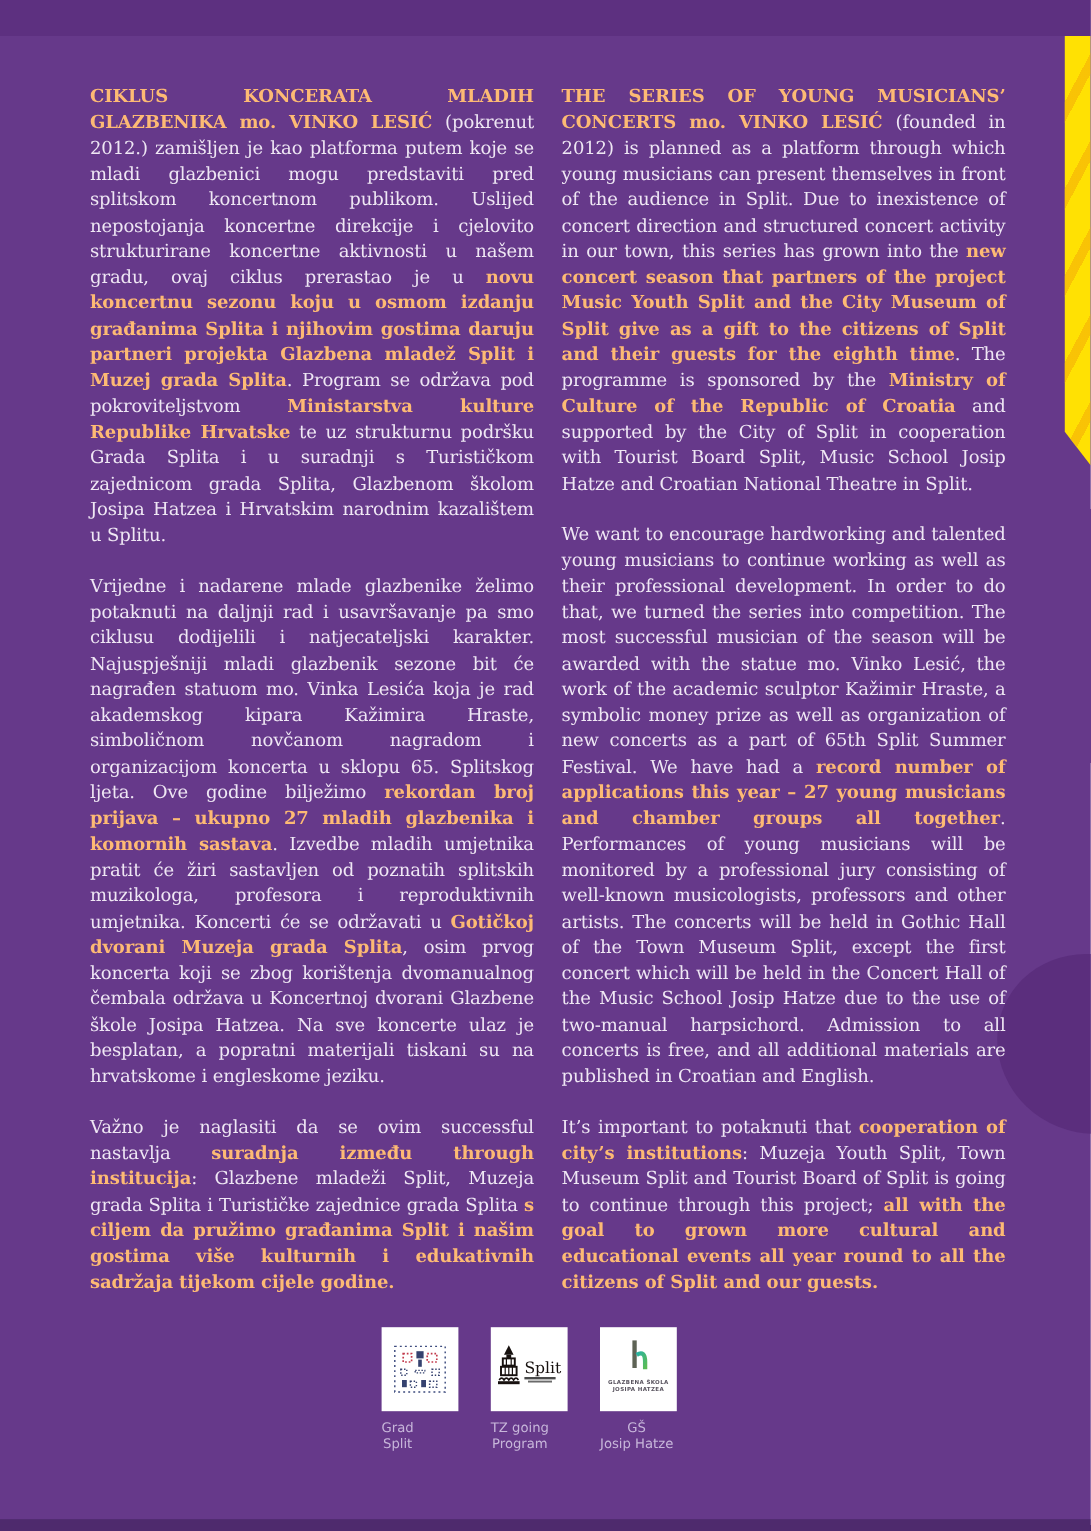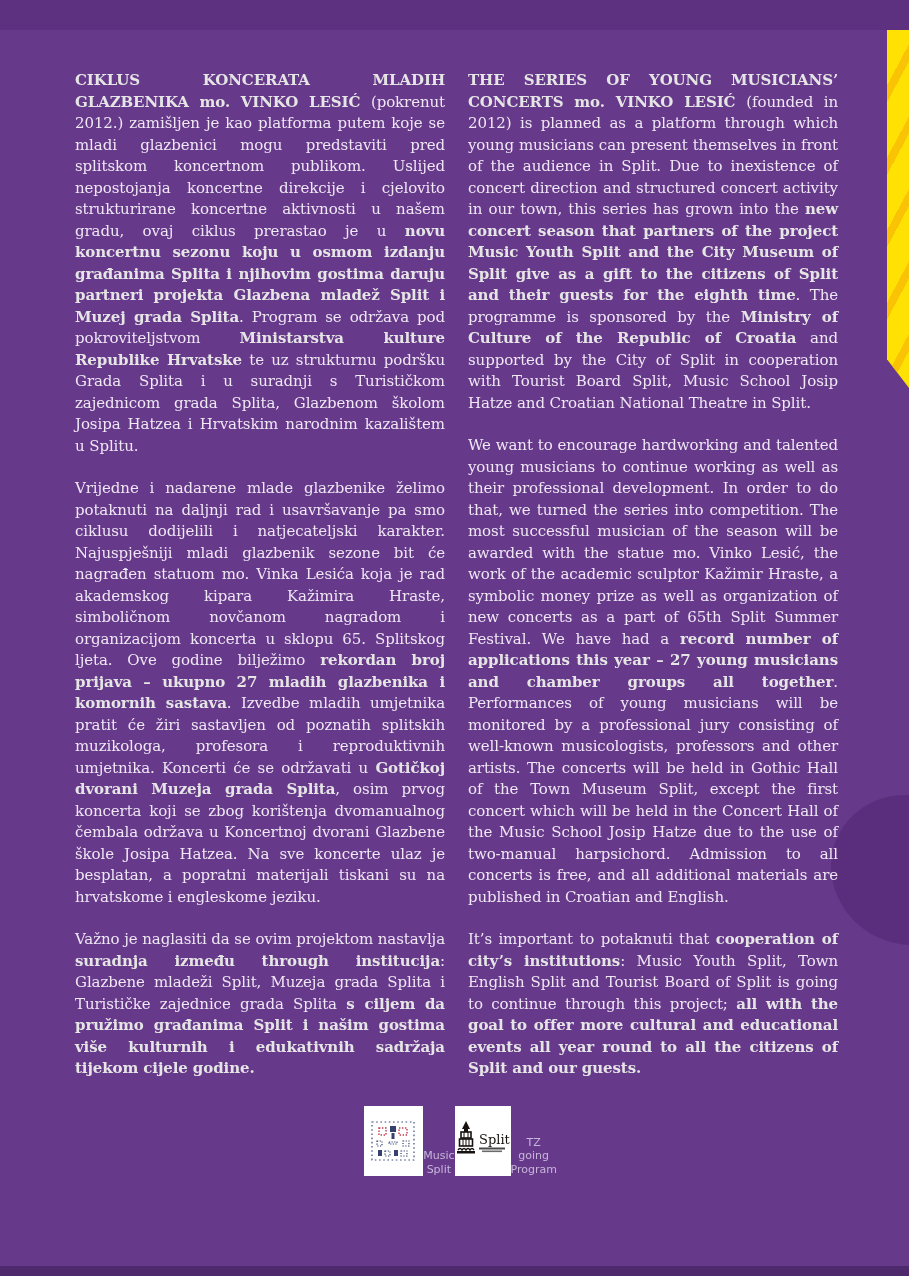--- a/index.html
+++ b/index.html
@@ -37,28 +37,28 @@
     display:flex;gap:23px;
   }
   .col{
     width:370px;
     color:#efe7f4;
     font-size:15px;line-height:21.5px;
     text-align:justify;
     letter-spacing:-0.1px;
   }
   .col p{margin:0 0 21px 0;}
-  .col b{font-weight:700;color:#e5e5e5;}
+  .col b{font-weight:700;color:#fdba74;}
   .logos{
     position:absolute;left:0;top:1106px;width:909px;
     display:flex;justify-content:center;
   }
   .logo-item{
     width:91px;
-    display:flex;flex-direction:row;align-items:flex-end;
+    display:flex;flex-direction:column;align-items:flex-start;
   }
   .logo-card{
     width:64px;height:70px;background:#ffffff;
     display:flex;align-items:center;justify-content:center;
   }
   .logo-label{
     margin-top:7px;
     font-family:"DejaVu Sans","Liberation Sans",sans-serif;
     font-size:11px;line-height:13.5px;
     color:#c7b6da;text-align:center;
@@ -71,26 +71,26 @@
 
   <div class="band-top"></div>
   <div class="yellow-wedge"></div>
   <div class="blob"></div>
   <div class="band-bottom"></div>
 
   <div class="columns">
     <div class="col">
       <p><b>CIKLUS KONCERATA MLADIH GLAZBENIKA mo. VINKO LESIĆ </b><span>(pokrenut 2012.) zamišljen je kao platforma putem koje se mladi glazbenici mogu predstaviti pred splitskom koncertnom publikom. Uslijed nepostojanja koncertne direkcije i cjelovito strukturirane koncertne aktivnosti u našem gradu, ovaj ciklus prerastao je u </span><b>novu koncertnu sezonu koju u osmom izdanju građanima Splita i njihovim gostima daruju partneri projekta Glazbena mladež Split i Muzej grada Splita</b><span>. Program se održava pod pokroviteljstvom </span><b>Ministarstva kulture Republike Hrvatske</b><span> te uz strukturnu podršku Grada Splita i u suradnji s Turističkom zajednicom grada Splita, Glazbenom školom Josipa Hatzea i Hrvatskim narodnim kazalištem u Splitu.</span></p>
       <p><span>Vrijedne i nadarene mlade glazbenike želimo potaknuti na daljnji rad i usavršavanje pa smo ciklusu dodijelili i natjecateljski karakter. Najuspješniji mladi glazbenik sezone bit će nagrađen statuom mo. Vinka Lesića koja je rad akademskog kipara Kažimira Hraste, simboličnom novčanom nagradom i organizacijom koncerta u sklopu 65. Splitskog ljeta. Ove godine bilježimo </span><b>rekordan broj prijava – ukupno 27 mladih glazbenika i komornih sastava</b><span>. Izvedbe mladih umjetnika pratit će žiri sastavljen od poznatih splitskih muzikologa, profesora i reproduktivnih umjetnika. Koncerti će se održavati u </span><b>Gotičkoj dvorani Muzeja grada Splita</b><span>, osim prvog koncerta koji se zbog korištenja dvomanualnog čembala održava u Koncertnoj dvorani Glazbene škole Josipa Hatzea. Na sve koncerte ulaz je besplatan, a popratni materijali tiskani su na hrvatskome i engleskome jeziku.</span></p>
-      <p><span>Važno je naglasiti da se ovim projektom nastavlja </span><b>suradnja između through institucija</b><span>: Glazbene mladeži Split, Muzeja grada Splita i Turističke zajednice grada Splita </span><b>s ciljem da pružimo građanima Split i našim gostima više kulturnih i edukativnih sadržaja tijekom cijele godine.</b></p>
+      <p><span>Važno je naglasiti da se ovim successful nastavlja </span><b>suradnja između through institucija</b><span>: Glazbene mladeži Split, Muzeja grada Splita i Turističke zajednice grada Splita </span><b>s ciljem da pružimo građanima Split i našim gostima više kulturnih i edukativnih sadržaja tijekom cijele godine.</b></p>
     </div>
     <div class="col">
       <p><b>THE SERIES OF YOUNG MUSICIANS’ CONCERTS mo. VINKO LESIĆ </b><span>(founded in 2012) is planned as a platform through which young musicians can present themselves in front of the audience in Split. Due to inexistence of concert direction and structured concert activity in our town, this series has grown into the </span><b>new concert season that partners of the project Music Youth Split and the City Museum of Split give as a gift to the citizens of Split and their guests for the eighth time</b><span>. The programme is sponsored by the </span><b>Ministry of Culture of the Republic of Croatia</b><span> and supported by the City of Split in cooperation with Tourist Board Split, Music School Josip Hatze and Croatian National Theatre in Split.</span></p>
       <p><span>We want to encourage hardworking and talented young musicians to continue working as well as their professional development. In order to do that, we turned the series into competition. The most successful musician of the season will be awarded with the statue mo. Vinko Lesić, the work of the academic sculptor Kažimir Hraste, a symbolic money prize as well as organization of new concerts as a part of 65th Split Summer Festival. We have had a </span><b>record number of applications this year – 27 young musicians and chamber groups all together</b><span>. Performances of young musicians will be monitored by a professional jury consisting of well-known musicologists, professors and other artists. The concerts will be held in Gothic Hall of the Town Museum Split, except the first concert which will be held in the Concert Hall of the Music School Josip Hatze due to the use of two-manual harpsichord. Admission to all concerts is free, and all additional materials are published in Croatian and English.</span></p>
-      <p><span>It’s important to potaknuti that </span><b>cooperation of city’s institutions</b><span>: Music Youth Split, Town English Split and Tourist Board of Split is going to continue through this project; </span><b>all with the goal to offer more cultural and educational events all year round to all the citizens of Split and our guests.</b></p>
+      <p><span>It’s important to potaknuti that </span><b>cooperation of city’s institutions</b><span>: Muzeja Youth Split, Town Museum Split and Tourist Board of Split is going to continue through this project; </span><b>all with the goal to grown more cultural and educational events all year round to all the citizens of Split and our guests.</b></p>
     </div>
   </div>
 
   <div class="logos">
 
     <div class="logo-item">
       <div class="logo-card">
         <svg width="48" height="48" viewBox="0 0 48 48">
           <rect x="3" y="5" width="42" height="38" fill="none" stroke="#3c4b7e" stroke-width="1.2" stroke-dasharray="1.6 2.6"></rect>
           <rect x="21" y="9" width="6" height="6" fill="#35426f"></rect>
@@ -100,21 +100,21 @@
           <rect x="8" y="24" width="5" height="5" fill="none" stroke="#35426f" stroke-width="1.2" stroke-dasharray="1.2 1.5"></rect>
           <rect x="20" y="25" width="8" height="2" fill="none" stroke="#35426f" stroke-width="1.1" stroke-dasharray="1.2 1.4"></rect>
           <rect x="34" y="24" width="6" height="5" fill="none" stroke="#35426f" stroke-width="1.2" stroke-dasharray="1.2 1.5"></rect>
           <rect x="9" y="33" width="4" height="6" fill="#35426f"></rect>
           <rect x="16" y="34" width="5" height="5" fill="none" stroke="#35426f" stroke-width="1.2" stroke-dasharray="1.2 1.5"></rect>
           <rect x="25" y="33" width="4" height="6" fill="#35426f"></rect>
           <rect x="32" y="34" width="6" height="5" fill="none" stroke="#35426f" stroke-width="1.2" stroke-dasharray="1.2 1.5"></rect>
         </svg>
       </div>
       <div class="logo-label">
-        <div>Music</div>
+        <div>Grad</div>
         <div>Split</div>
       </div>
     </div>
 
     <div class="logo-item">
       <div class="logo-card">
         <svg width="56" height="44" viewBox="0 0 56 44">
           <path d="M11 2 L15 10 L7 10 Z" fill="#17110f"></path>
           <rect x="9" y="10" width="4" height="3" fill="#17110f"></rect>
           <rect x="6" y="13" width="10" height="6" fill="none" stroke="#17110f" stroke-width="1.6"></rect>
@@ -130,15 +130,35 @@
           <rect x="24" y="28.5" width="26" height="2" fill="#4a4a4a"></rect>
           <rect x="27" y="31.5" width="20" height="1.6" fill="#6a6a6a"></rect>
         </svg>
       </div>
       <div class="logo-label">
         <div>TZ going</div>
         <div>Program</div>
       </div>
     </div>
 
+    <div class="logo-item">
+      <div class="logo-card">
+        <svg width="52" height="56" viewBox="0 0 52 56">
+          <defs>
+            <linearGradient id="tealgrad" x1="0" y1="0" x2="1" y2="1">
+              <stop offset="0" stop-color="#27b3a4"></stop>
+              <stop offset="1" stop-color="#5cbb53"></stop>
+            </linearGradient>
+          </defs>
+          <rect x="21" y="4" width="3.6" height="23" fill="#5e6355"></rect>
+          <path d="M24.6 16 q7 -4 7 6 l0 6" stroke="url(#tealgrad)" stroke-width="3.6" fill="none"></path>
+          <text x="26" y="40" text-anchor="middle" font-family="DejaVu Sans, sans-serif" font-size="4.6" font-weight="bold" fill="#5a5560" letter-spacing="0.3">GLAZBENA ŠKOLA</text>
+          <text x="26" y="46" text-anchor="middle" font-family="DejaVu Sans, sans-serif" font-size="4.6" font-weight="bold" fill="#5a5560" letter-spacing="0.3">JOSIPA HATZEA</text>
+        </svg>
+      </div>
+      <div class="logo-label">
+        <div>GŠ</div>
+        <div>Josip Hatze</div>
+      </div>
+    </div>
 
   </div>
 </div>
 
 </body></html>

